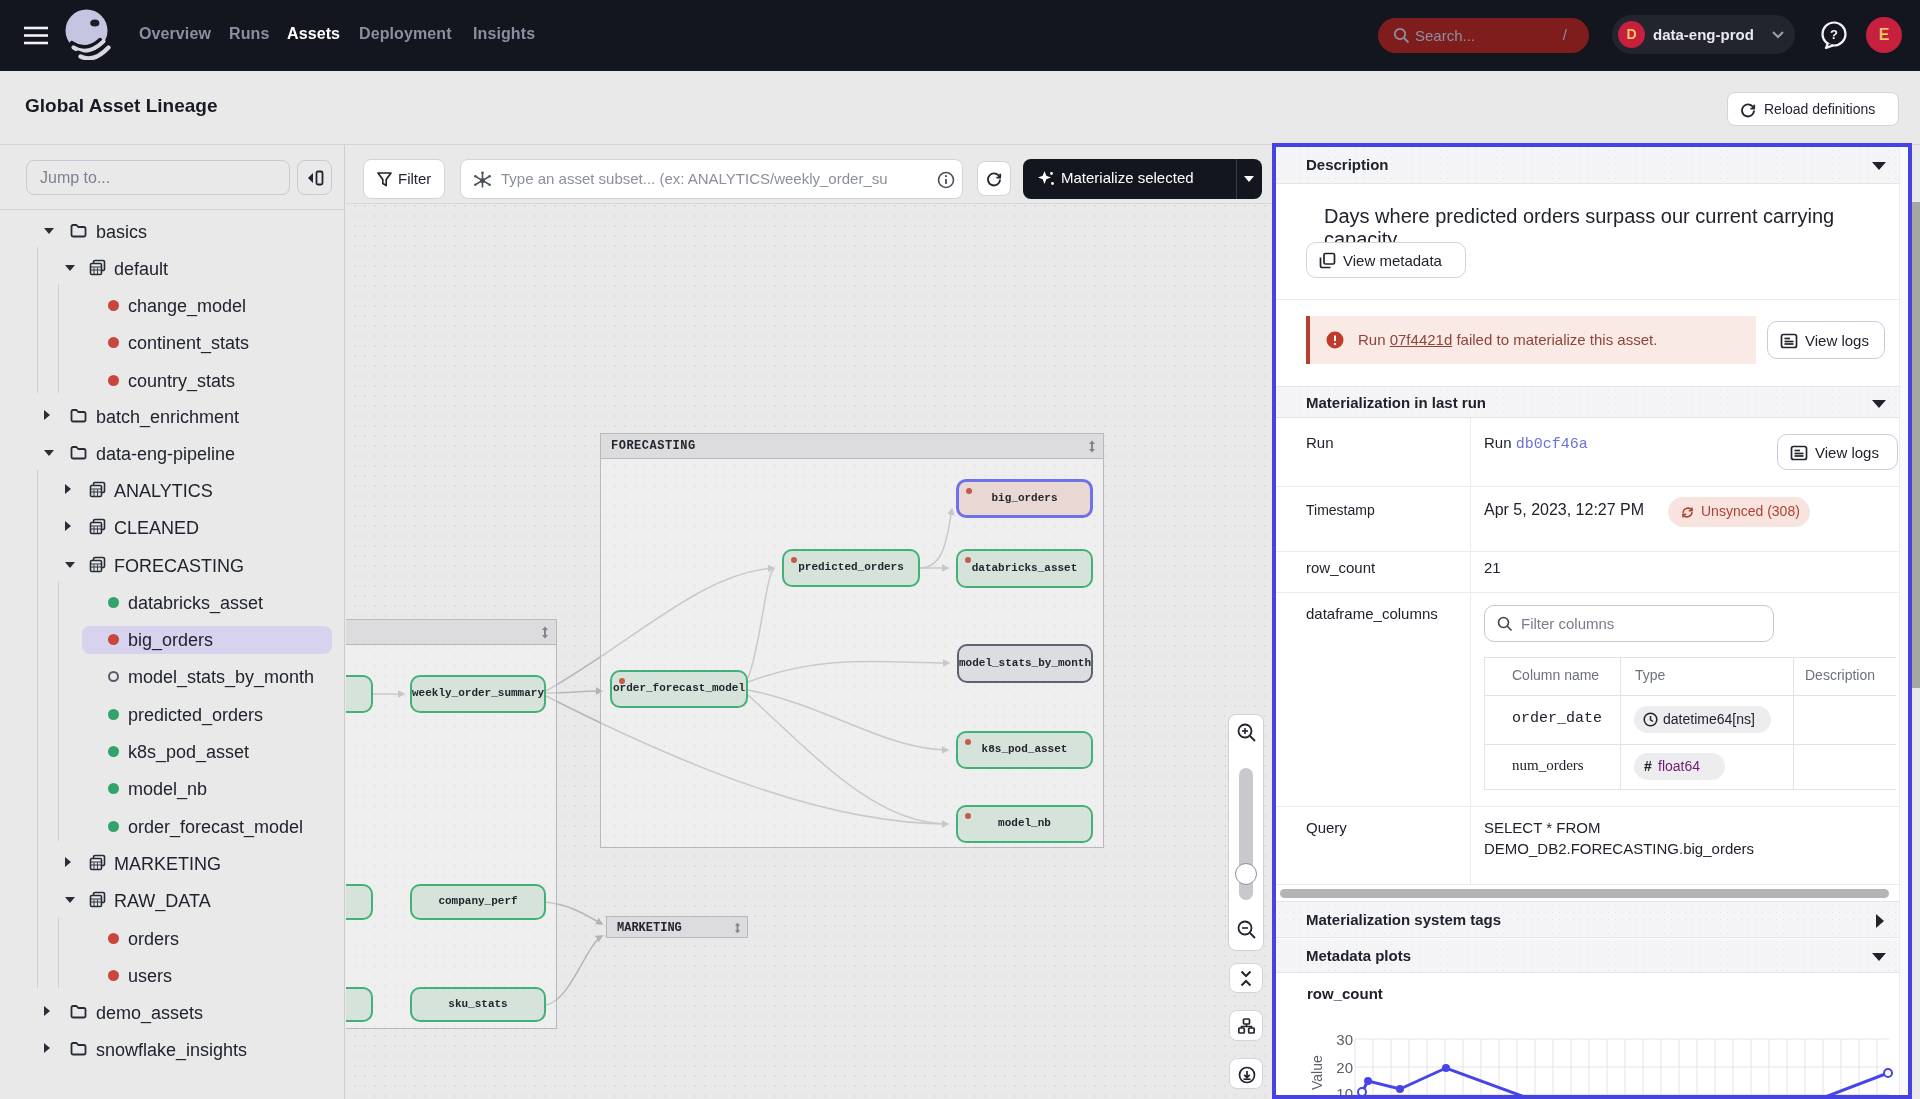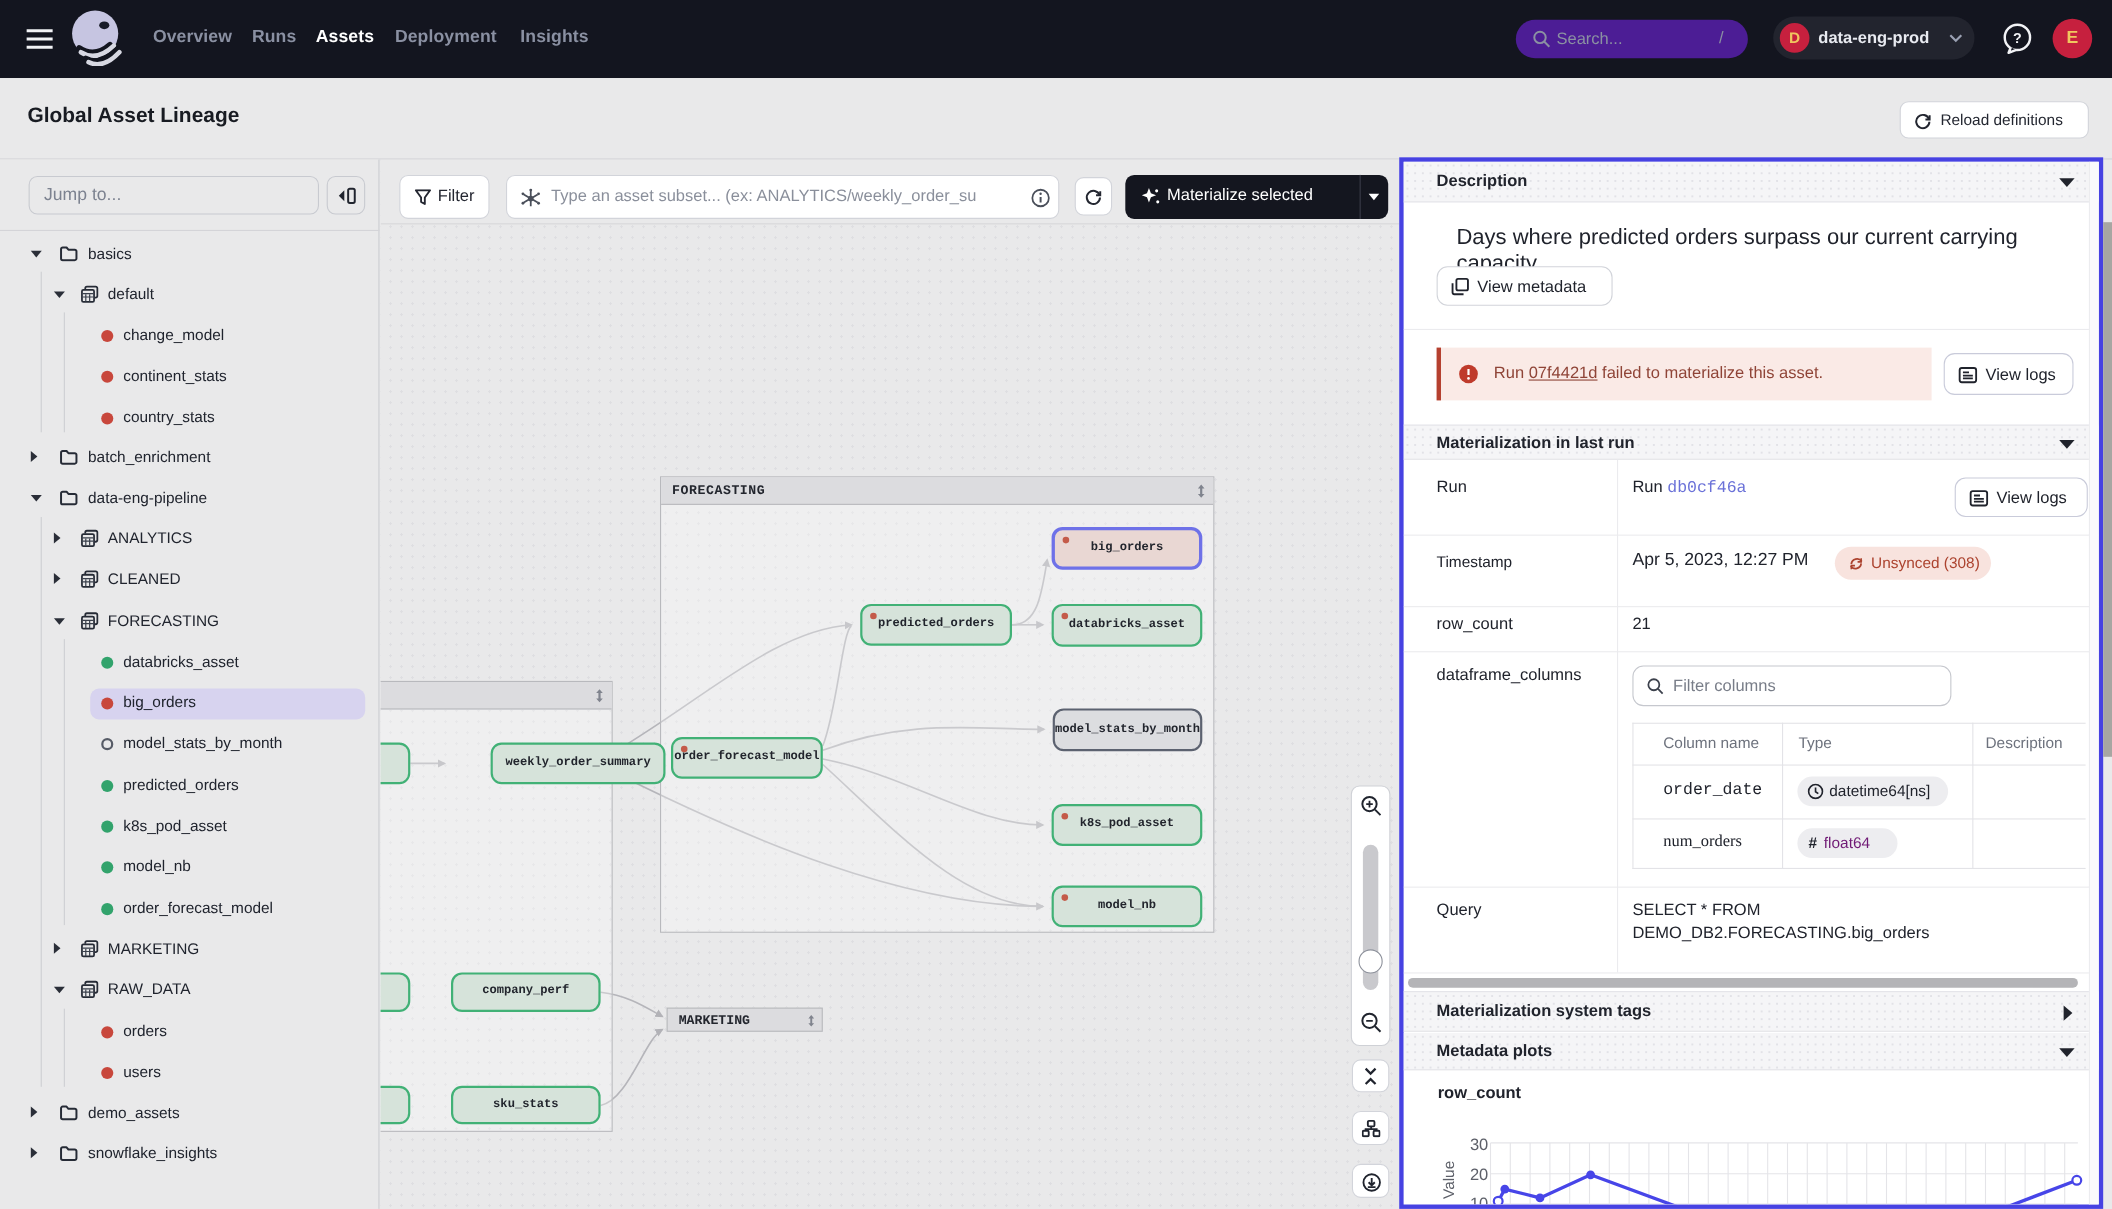--- a/index.html
+++ b/index.html
@@ -2,40 +2,40 @@
 <html><head>
 <meta charset="utf-8">
 <style>
 * { margin:0; padding:0; box-sizing:border-box; }
 html,body { width:1920px; height:1099px; overflow:hidden; font-family:"Liberation Sans",sans-serif; background:#e9e9ea; }
 .abs { position:absolute; }
 
 #topnav { position:absolute; left:0; top:0; width:1920px; height:71px; background:#13151f; }
 #topnav .navlink { position:absolute; top:25px; font-size:16px; color:#8a90a2; font-weight:bold; letter-spacing:0.1px; }
 #topnav .navlink.active { color:#ffffff; }
-#searchpill { position:absolute; left:1378px; top:18px; width:211px; height:35px; background:#4c1d95; border-radius:18px; }
+#searchpill { position:absolute; left:1378px; top:18px; width:211px; height:35px; background:#7f1d1d; border-radius:18px; }
 #searchpill .ph { position:absolute; left:37px; top:9px; font-size:15px; color:#8b91a2; }
 #searchpill .slash { position:absolute; right:22px; top:8px; font-size:15px; color:#8b91a2; }
 #deploypill { position:absolute; left:1612px; top:15px; width:183px; height:39px; background:#22242e; border-radius:20px; }
 #deploypill .dcirc { position:absolute; left:6px; top:6px; width:27px; height:27px; border-radius:50%; background:#c6203e; color:#f0c65f; font-weight:bold; font-size:14px; text-align:center; line-height:27px; }
 #deploypill .dtext { position:absolute; left:41px; top:11px; color:#e8eaf0; font-size:15px; font-weight:bold; }
 #helpicon { position:absolute; left:1820px; top:21px; }
 #avatar { position:absolute; left:1866px; top:17px; width:36px; height:36px; border-radius:50%; background:#c6203e; color:#f0c65f; font-weight:bold; font-size:16px; text-align:center; line-height:36px; }
 
 #pagehead { position:absolute; left:0; top:71px; width:1920px; height:74px; background:#e9e9ea; border-bottom:1px solid #d4d4d8; }
 #pagehead h1 { position:absolute; left:25px; top:24px; font-size:19px; color:#181b22; }
 #reloadbtn { position:absolute; left:1727px; top:21px; width:172px; height:34px; background:#fff; border:1px solid #d2d4da; border-radius:8px; font-size:14px; color:#232630; }
 #reloadbtn span { position:absolute; left:36px; top:8px; }
 
 #sidebar { position:absolute; left:0; top:145px; width:345px; height:954px; background:#e9e9ea; border-right:1px solid #cccdd1; }
 #jumpto { position:absolute; left:26px; top:15px; width:264px; height:35px; border:1px solid #c8cad0; border-radius:8px; background:#e9e9ea; }
 #jumpto span { position:absolute; left:13px; top:8px; font-size:16px; color:#7c8290; }
 #collapsebtn { position:absolute; left:297px; top:15px; width:35px; height:35px; border:1px solid #c8cad0; border-radius:8px; background:#e9e9ea; }
 #sidediv { position:absolute; left:0; top:64px; width:345px; height:1px; background:#d4d4d8; }
-.trow { position:absolute; height:28px; font-size:14px; color:#20242e; }
+.trow { position:absolute; height:28px; font-size:18px; color:#20242e;margin-left:16px; }
 .trow .lbl { position:absolute; top:5px; white-space:nowrap; }
 .caret-d { position:absolute; top:11px; width:0; height:0; border-left:5px solid transparent; border-right:5px solid transparent; border-top:6px solid #2a2e38; }
 .caret-r { position:absolute; top:8px; width:0; height:0; border-top:5px solid transparent; border-bottom:5px solid transparent; border-left:6px solid #2a2e38; }
 .sdot { position:absolute; top:9px; width:11px; height:11px; border-radius:50%; }
 .sdot.red { background:#c8473c; }
 .sdot.green { background:#32a36c; }
 .sdot.hollow { background:#e9e9ea; border:2px solid #565b66; }
 #bigorders-hl { position:absolute; left:82px; top:417px; width:250px; height:28px; background:#d7d3ef; border-radius:8px; }
 .guideline { position:absolute; width:1px; background:#cecfd3; }
 
@@ -341,21 +341,21 @@
       </div>
       <div class="gnode " style="left:-28px;top:530px;width:55px;height:38px;">
         <span class="nm"></span>
       </div>
       <div class="gnode " style="left:-28px;top:739px;width:55px;height:36px;">
         <span class="nm"></span>
       </div>
       <div class="gnode " style="left:-28px;top:842px;width:55px;height:35px;">
         <span class="nm"></span>
       </div>
-      <div class="gnode " style="left:64px;top:530px;width:159px;height:38px;margin-left:36px;">
+      <div class="gnode " style="left:64px;top:530px;width:136px;height:38px;">
         <span class="nm">weekly_order_summary</span>
       </div>
       <div class="gnode " style="left:64px;top:739px;width:136px;height:36px;">
         <span class="nm">company_perf</span>
       </div>
       <div class="gnode " style="left:64px;top:842px;width:136px;height:35px;">
         <span class="nm">sku_stats</span>
       </div>
       <div class="gnode " style="left:264px;top:525px;width:138px;height:38px;">
         <div class="fdot"></div>

